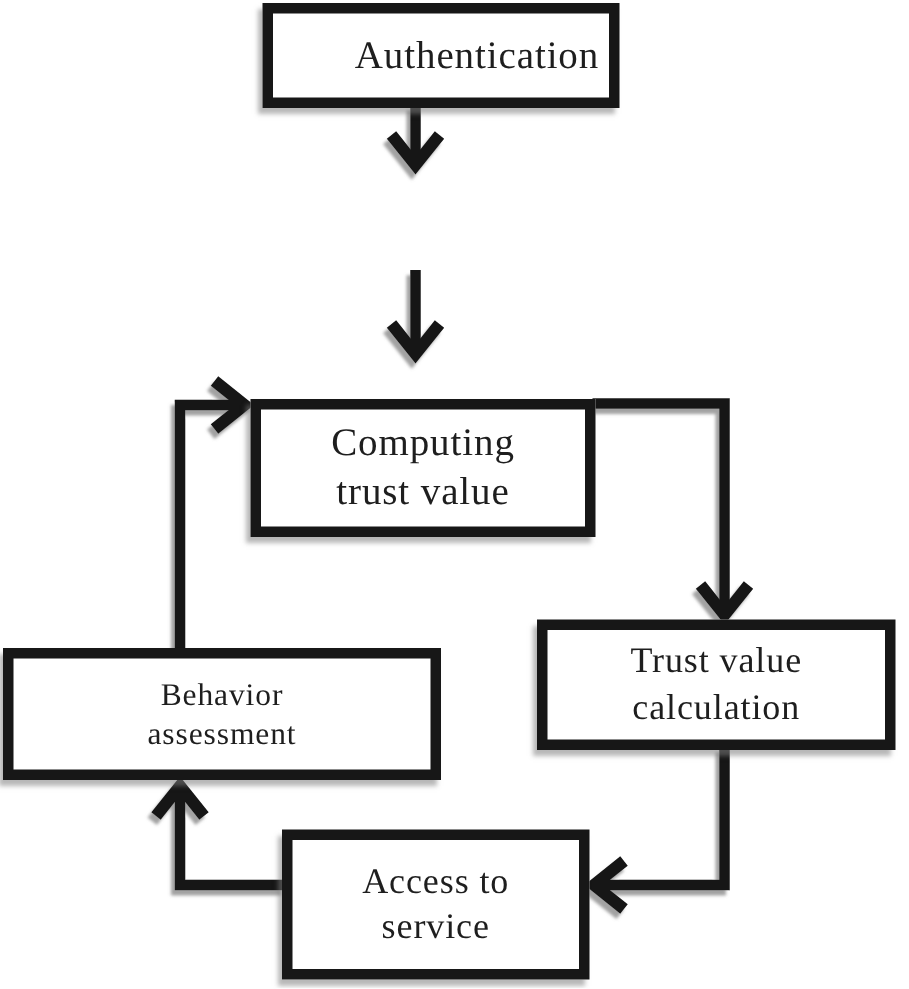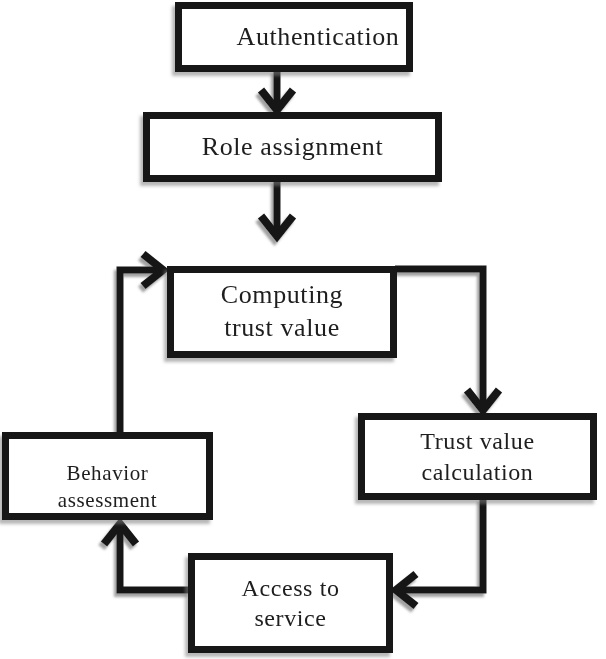--- a/index.html
+++ b/index.html
@@ -39,21 +39,21 @@
   }
   .node-label {
     white-space: pre-line;
     display: block;
     padding: 0 4px;
   }
   #node-authentication        { left: 175px; top: 2px;   width: 238px; height: 70px;  font-size: 26px; padding-left: 48px; }
   #node-role-assignment       { left: 143px; top: 112px; width: 299px; height: 70px;  font-size: 26px; }
   #node-computing-trust-value { left: 167px; top: 238px; width: 230px; height: 92px;  font-size: 26px; margin-top: 28px; }
   #node-trust-value-calculation { left: 358px; top: 413px; width: 239px; height: 87px; font-size: 24px; }
-  #node-behavior-assessment   { left: 2px;   top: 432px; width: 211px; height: 88px;  font-size: 21px; align-items: flex-end; }
+  #node-behavior-assessment   { left: 2px;   top: 432px; width: 292px; height: 88px;  font-size: 21px; }
   #node-access-to-service     { left: 188px; top: 553px; width: 205px; height: 100px; font-size: 24px; }
 
   .edge {
     fill: none;
     stroke: #171717;
     stroke-width: 7;
     stroke-linecap: butt;
     stroke-linejoin: miter;
   }
   .arrowhead {
@@ -95,23 +95,20 @@
 
       <path class="edge" d="M 120 434 L 120 270 L 163 270"></path>
       <path class="arrowhead" d="M 143 254 L 163 270 L 143 286"></path>
     </g>
   </svg>
 
   <div class="node" id="node-authentication">
     <span class="node-label">Authentication</span>
   </div>
 
-  <div class="node" id="node-role-assignment">
-    <span class="node-label">Role assignment</span>
-  </div>
 
   <div class="node" id="node-computing-trust-value">
     <span class="node-label">Computing
 trust value</span>
   </div>
 
   <div class="node" id="node-trust-value-calculation">
     <span class="node-label">Trust value
 calculation</span>
   </div>

